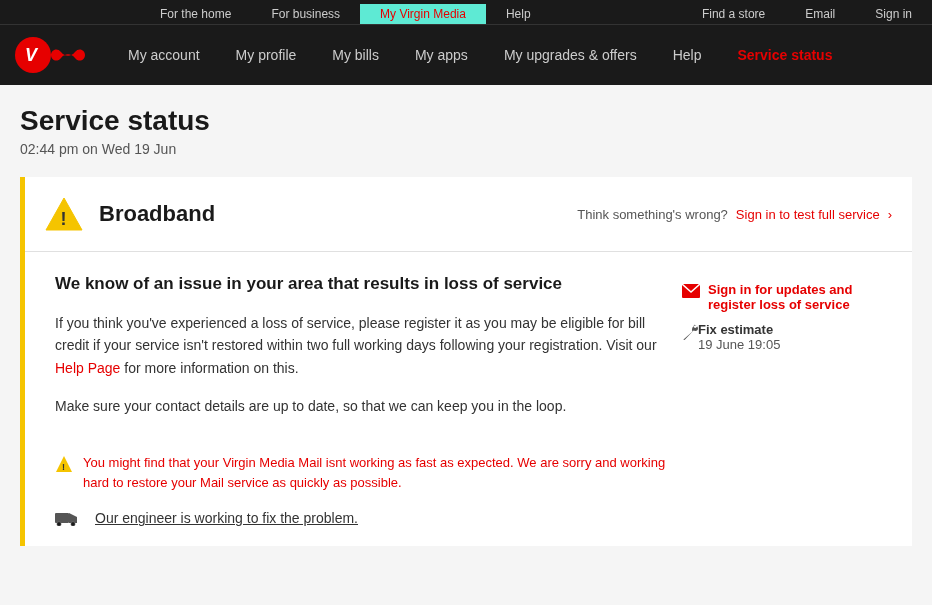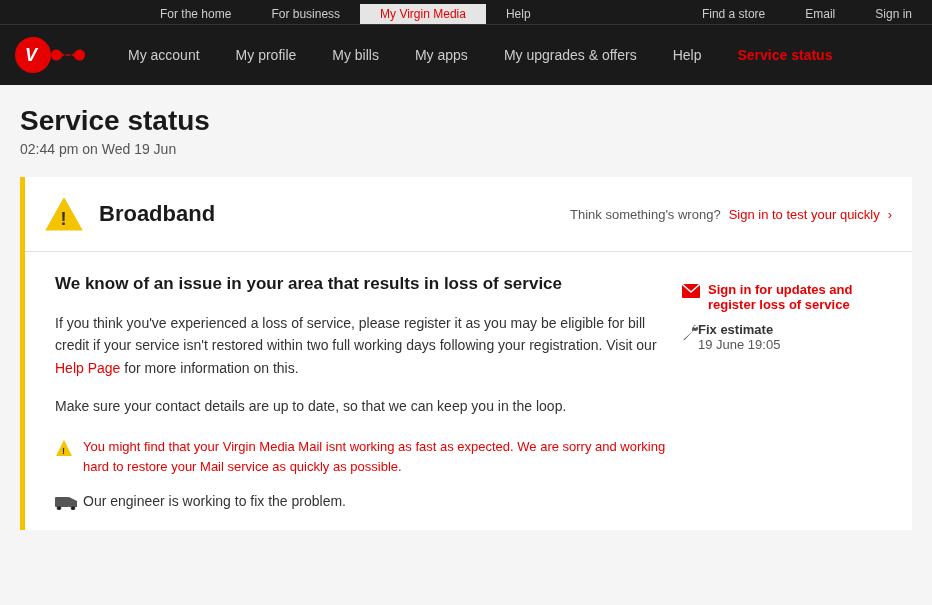--- a/index.html
+++ b/index.html
@@ -16,21 +16,21 @@
     }
     .top-nav a {
       color: #ccc;
       text-decoration: none;
       font-size: 12px;
       padding: 0 20px;
       height: 100%;
       display: flex;
       align-items: center;
     }
-    .top-nav a.active { color: #e60000; background: #e5e5e5; }
+    .top-nav a.active { color: #e60000; background: #5eead4; }
     .top-nav-right {
       margin-left: auto;
       display: flex;
     }
     .top-nav-right a {
       color: #ccc;
       font-size: 12px;
     }
 
     
@@ -157,21 +157,21 @@
 
     .help-link {
       color: #e60000;
       text-decoration: none;
     }
 
     .contact-note {
       font-size: 14px;
       color: #333;
       line-height: 1.6;
-      margin-bottom: 20px;
+      margin-bottom: 36px;
     }
 
     
     .warning-mail-row {
       display: flex;
       align-items: flex-start;
       gap: 10px;
       margin-bottom: 16px;
     }
     .warning-triangle-small {
@@ -180,22 +180,23 @@
     }
     .warning-mail-text {
       font-size: 13px;
       color: #e60000;
       line-height: 1.5;
     }
 
     
     .engineer-row {
       display: flex;
-      align-items: center;
-      gap: 6px;
+      align-items: flex-end;
+      gap: 18px;
+      text-decoration: underline;
     }
     .engineer-icon {
       flex-shrink: 0;
     }
     .engineer-text {
       font-size: 14px;
       color: #333;
     }
     .right-info {
       display: flex;
@@ -283,21 +284,21 @@
 
     <div class="status-card-header">
 
       <svg class="warning-icon" viewBox="0 0 38 38" xmlns="http://www.w3.org/2000/svg">
         <polygon points="19,3 37,35 1,35" fill="#f5c400" stroke="#f5c400" stroke-linejoin="round"></polygon>
         <text x="15.5" y="30" font-size="18" fill="#333" font-weight="bold" font-family="Arial">!</text>
       </svg>
       <span class="service-name">Broadband</span>
       <div class="think-wrong">
         <span>Think something's wrong?</span>
-        <a class="sign-in-link">Sign in to test your quickly</a>
+        <a class="sign-in-link">Sign in to test full service</a>
         <span class="chevron-right">›</span>
       </div>
     </div>
 
     <div class="status-card-body">
       <div class="status-bottom">
         <div class="status-left">
           <p class="issue-title">We know of an issue in your area that results in loss of service</p>
 
           <p class="issue-desc">

